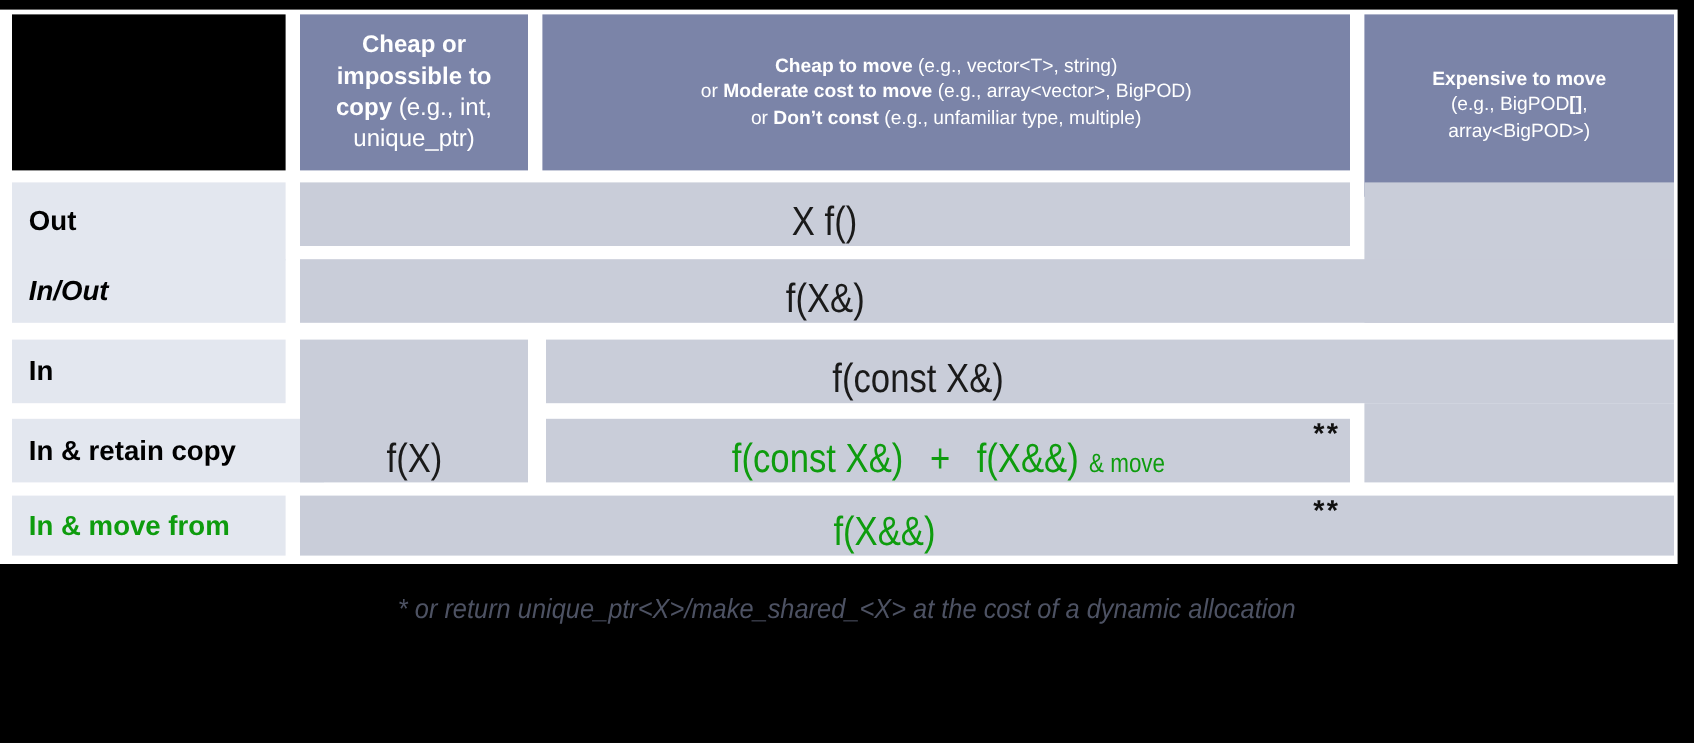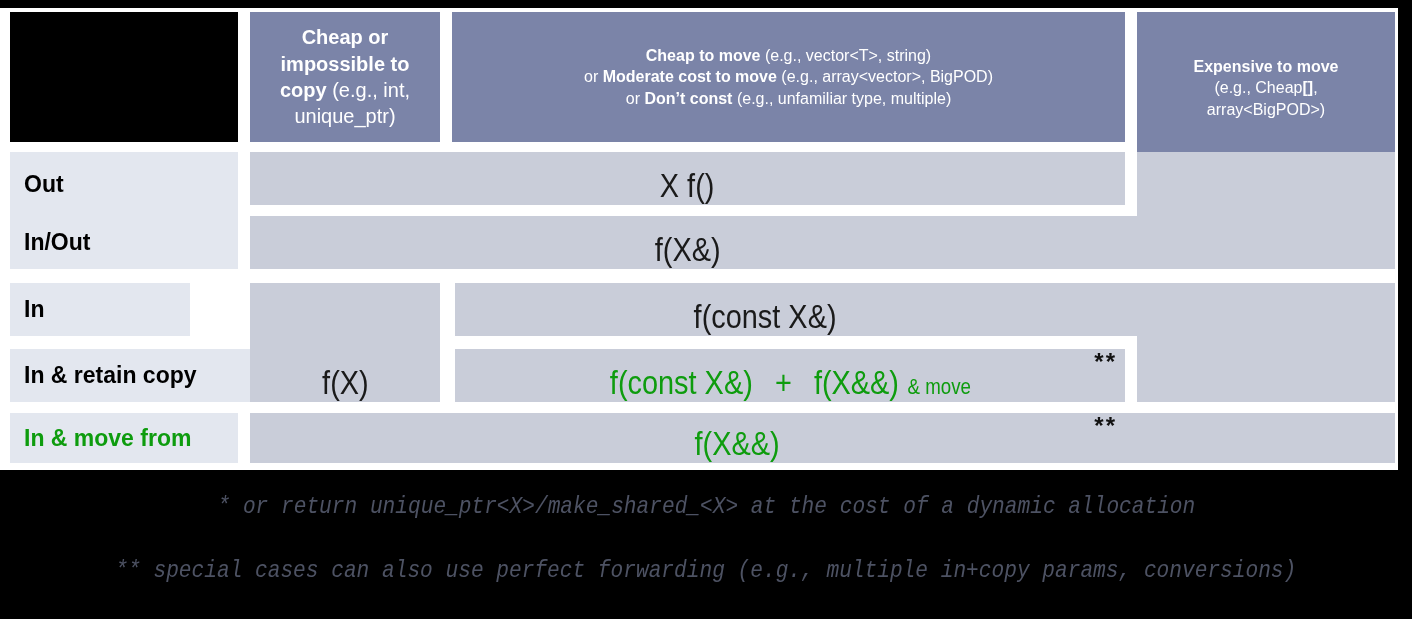--- a/index.html
+++ b/index.html
@@ -28,21 +28,21 @@
         display:flex;align-items:flex-end;justify-content:center;font-size:34px;}
   .narrow{display:inline-block;transform:scaleX(0.85);transform-origin:center;white-space:nowrap;}
   .green-txt{color:var(--green,#0e9c0e);}
   .small-suffix{font-size:22px;margin-left:10px;}
   .plus{margin:0 26px;}
   .stars{position:absolute;top:1px;font-weight:bold;font-size:24px;color:#111;line-height:1;
          letter-spacing:2px;}
 
   
   .footnote{position:absolute;left:0;width:1412px;text-align:center;
-            color:var(--footnote-text,#4d5263);font-style:italic;font-size:23px;font-family:Liberation Mono, monospace;}
+            color:var(--footnote-text,#4d5263);font-style:italic;font-size:23px;}
   .footnote .narrowf{display:inline-block;transform:scaleX(0.92);transform-origin:center;white-space:nowrap;}
 </style>
 </head>
 <body>
 
 <div id="stage">
   <div id="panel"></div>
 
   <div class="abs corner" style="left:10px;top:12px;width:228px;height:130px;"></div>
 
@@ -51,31 +51,31 @@
   </div>
 
   <div class="abs hdr hdr2" style="left:452px;top:12px;width:673px;height:130px;">
     <div><span></span><span class="b">Cheap to move</span><span> (e.g., vector&lt;T&gt;, string)</span></div>
     <div><span>or </span><span class="b">Moderate cost to move</span><span> (e.g., array&lt;vector&gt;, BigPOD)</span></div>
     <div><span>or </span><span class="b">Don’t const</span><span> (e.g., unfamiliar type, multiple)</span></div>
   </div>
 
   <div class="abs hdr hdr2" style="left:1137px;top:12px;width:258px;height:152px;">
     <div class="b">Expensive to move</div>
-    <div><span>(e.g., Cheap</span><span class="b">[]</span><span>,</span></div>
+    <div><span>(e.g., BigPOD</span><span class="b">[]</span><span>,</span></div>
     <div>array&lt;BigPOD&gt;)</div>
   </div>
 
   <div class="abs rowlab" style="left:10px;top:152px;width:228px;height:65px;">
       <span>Out</span>
     </div>
-  <div class="abs rowlab" style="left:10px;top:216px;width:228px;height:53px;">
+  <div class="abs rowlab" style="left:10px;top:216px;width:228px;height:53px;font-style:italic;">
       <span>In/Out</span>
     </div>
-  <div class="abs rowlab" style="left:10px;top:283px;width:180px;height:53px;">
+  <div class="abs rowlab" style="left:10px;top:283px;width:228px;height:53px;">
       <span>In</span>
     </div>
   <div class="abs rowlab" style="left:10px;top:349px;width:260px;height:53px;">
       <span>In &amp; retain copy</span>
     </div>
   <div class="abs rowlab green" style="left:10px;top:413px;width:228px;height:50px;">
       <span>In &amp; move from</span>
     </div>
 
   <div class="abs cell" style="left:1137px;top:152px;width:258px;height:117px;"></div>
@@ -103,16 +103,13 @@
   </div>
 
   <div class="abs cell" style="left:250px;top:413px;width:1145px;height:50px;padding-right:170px;">
     <span class="narrow green-txt">f(X&amp;&amp;)</span>
     <span class="stars" style="right:278px;">**</span>
   </div>
 
   <div class="footnote" style="top:494px;">
     <span class="narrowf">* or return unique_ptr&lt;X&gt;/make_shared_&lt;X&gt; at the cost of a dynamic allocation</span>
   </div>
-  <div class="footnote" style="top:558px;">
-    <span class="narrowf">** special cases can also use perfect forwarding (e.g., multiple in+copy params, conversions)</span>
-  </div>
 </div>
 
 </body></html>

